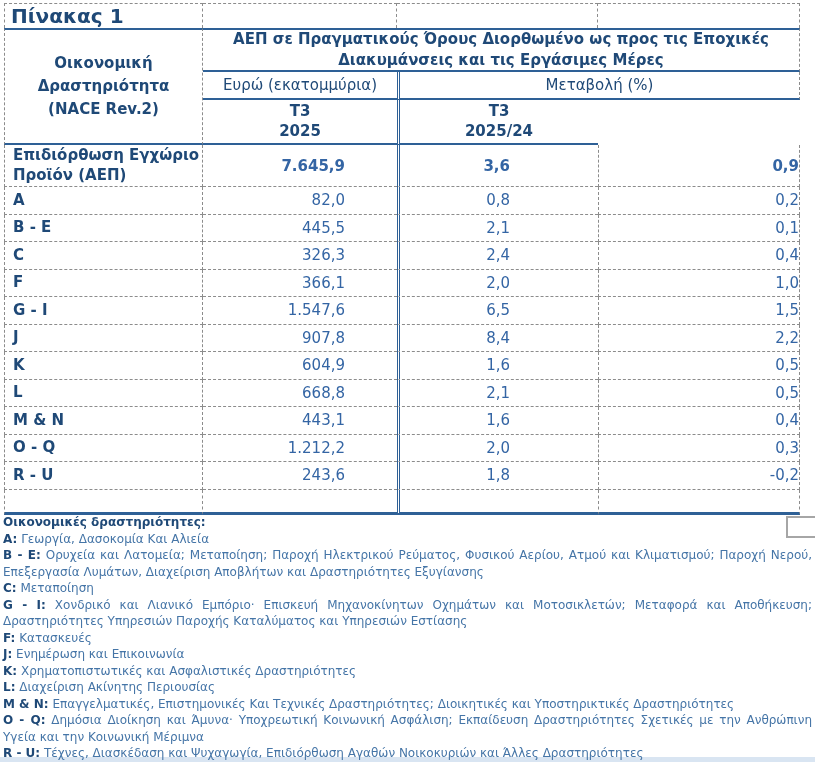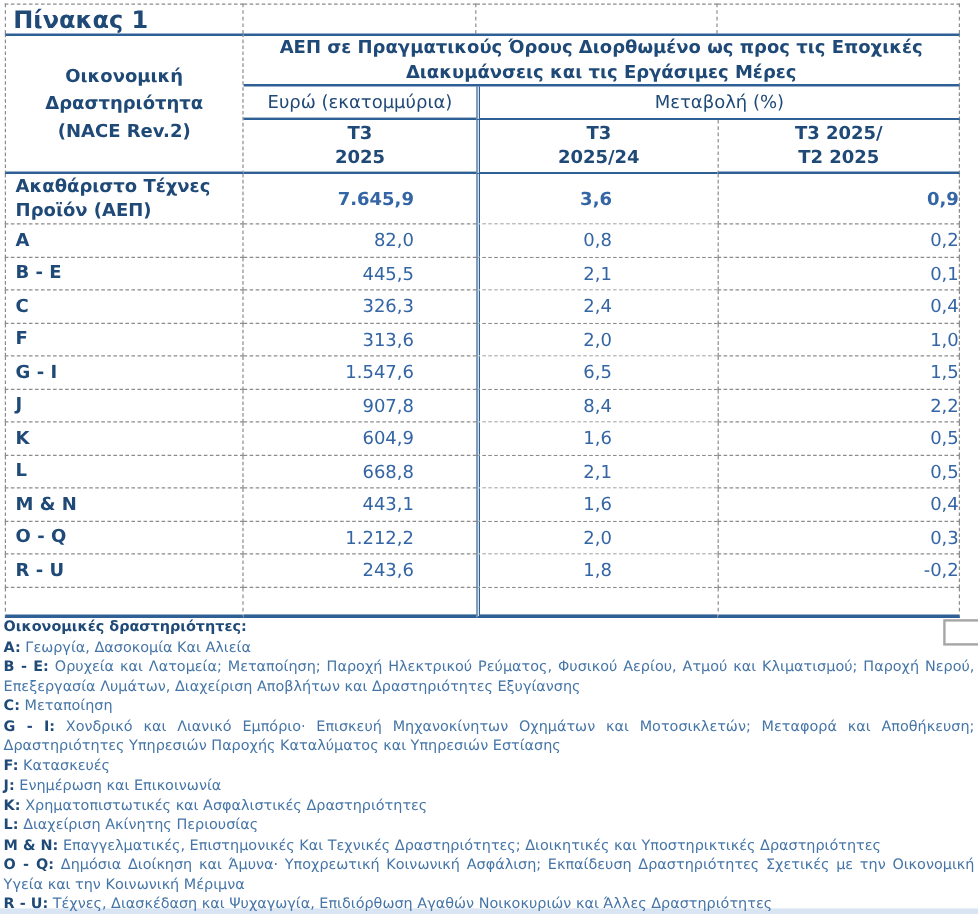--- a/index.html
+++ b/index.html
@@ -75,24 +75,22 @@
   <div class="cell a-col1h ctr col1h bt-s bb-s bl-d br-d">Οικονομική
 Δραστηριότητα
 (NACE Rev.2)</div>
   <div class="cell a-mainh ctr mainh bt-s bb-s br-d">ΑΕΠ σε Πραγματικούς Όρους Διορθωμένο ως προς τις Εποχικές Διακυμάνσεις και τις Εργάσιμες Μέρες</div>
   <div class="cell a-euro ctr unit bb-s">Ευρώ (εκατομμύρια)</div>
   <div class="cell a-chg ctr unit bb-s bl-dbl br-d">Μεταβολή (%)</div>
   <div class="cell a-h1 ctr hb bb-s">Τ3
 2025</div>
   <div class="cell a-h2 ctr hb bb-s bl-dbl">Τ3
 2025/24</div>
-  <div class="cell a-h3 ctr hb bb-s bl-d br-d">Τ3 2025/
-Τ2 2025</div>
 
-  <div class="cell lbl bold-row bl-d br-d bb-d" style="grid-row:5">Ακαθάριστο Τέχνες
+  <div class="cell lbl bold-row bl-d br-d bb-d" style="grid-row:5">Επιδιόρθωση Εγχώριο
 Προϊόν (ΑΕΠ)</div>
   <div class="cell val v1 bold-row bb-d" style="grid-row:5">7.645,9</div>
   <div class="cell val v2 bold-row bl-dbl bb-d" style="grid-row:5">3,6</div>
   <div class="cell val v3 bold-row bl-d br-d bb-d" style="grid-row:5">0,9</div>
 
   <div class="cell lbl bl-d br-d bb-d" style="grid-row:6">A</div>
   <div class="cell val v1 bb-d" style="grid-row:6">82,0</div>
   <div class="cell val v2 bl-dbl bb-d" style="grid-row:6">0,8</div>
   <div class="cell val v3 bl-d br-d bb-d" style="grid-row:6">0,2</div>
 
@@ -100,21 +98,21 @@
   <div class="cell val v1 bb-d" style="grid-row:7">445,5</div>
   <div class="cell val v2 bl-dbl bb-d" style="grid-row:7">2,1</div>
   <div class="cell val v3 bl-d br-d bb-d" style="grid-row:7">0,1</div>
 
   <div class="cell lbl bl-d br-d bb-d" style="grid-row:8">C</div>
   <div class="cell val v1 bb-d" style="grid-row:8">326,3</div>
   <div class="cell val v2 bl-dbl bb-d" style="grid-row:8">2,4</div>
   <div class="cell val v3 bl-d br-d bb-d" style="grid-row:8">0,4</div>
 
   <div class="cell lbl bl-d br-d bb-d" style="grid-row:9">F</div>
-  <div class="cell val v1 bb-d" style="grid-row:9">313,6</div>
+  <div class="cell val v1 bb-d" style="grid-row:9">366,1</div>
   <div class="cell val v2 bl-dbl bb-d" style="grid-row:9">2,0</div>
   <div class="cell val v3 bl-d br-d bb-d" style="grid-row:9">1,0</div>
 
   <div class="cell lbl bl-d br-d bb-d" style="grid-row:10">G - I</div>
   <div class="cell val v1 bb-d" style="grid-row:10">1.547,6</div>
   <div class="cell val v2 bl-dbl bb-d" style="grid-row:10">6,5</div>
   <div class="cell val v3 bl-d br-d bb-d" style="grid-row:10">1,5</div>
 
   <div class="cell lbl bl-d br-d bb-d" style="grid-row:11">J</div>
   <div class="cell val v1 bb-d" style="grid-row:11">907,8</div>
@@ -156,18 +154,18 @@
   <p class="ttl">Οικονομικές δραστηριότητες:</p>
   <p class="note"><b>A:</b> <span>Γεωργία, Δασοκομία Και Αλιεία</span></p>
   <p class="note"><b>B - E:</b> <span>Ορυχεία και Λατομεία; Μεταποίηση; Παροχή Ηλεκτρικού Ρεύματος, Φυσικού Αερίου, Ατμού και Κλιματισμού; Παροχή Νερού, Επεξεργασία Λυμάτων, Διαχείριση Αποβλήτων και Δραστηριότητες Εξυγίανσης</span></p>
   <p class="note"><b>C:</b> <span>Μεταποίηση</span></p>
   <p class="note"><b>G - I:</b> <span>Χονδρικό και Λιανικό Εμπόριο· Επισκευή Μηχανοκίνητων Οχημάτων και Μοτοσικλετών; Μεταφορά και Αποθήκευση; Δραστηριότητες Υπηρεσιών Παροχής Καταλύματος και Υπηρεσιών Εστίασης</span></p>
   <p class="note"><b>F:</b> <span>Κατασκευές</span></p>
   <p class="note"><b>J:</b> <span>Ενημέρωση και Επικοινωνία</span></p>
   <p class="note"><b>K:</b> <span>Χρηματοπιστωτικές και Ασφαλιστικές Δραστηριότητες</span></p>
   <p class="note"><b>L:</b> <span>Διαχείριση Ακίνητης Περιουσίας</span></p>
   <p class="note"><b>M &amp; N:</b> <span>Επαγγελματικές, Επιστημονικές Και Τεχνικές Δραστηριότητες; Διοικητικές και Υποστηρικτικές Δραστηριότητες</span></p>
-  <p class="note"><b>O - Q:</b> <span>Δημόσια Διοίκηση και Άμυνα· Υποχρεωτική Κοινωνική Ασφάλιση; Εκπαίδευση Δραστηριότητες Σχετικές με την Οικονομική Υγεία και την Κοινωνική Μέριμνα</span></p>
+  <p class="note"><b>O - Q:</b> <span>Δημόσια Διοίκηση και Άμυνα· Υποχρεωτική Κοινωνική Ασφάλιση; Εκπαίδευση Δραστηριότητες Σχετικές με την Ανθρώπινη Υγεία και την Κοινωνική Μέριμνα</span></p>
   <p class="note"><b>R - U:</b> <span>Τέχνες, Διασκέδαση και Ψυχαγωγία, Επιδιόρθωση Αγαθών Νοικοκυριών και Άλλες Δραστηριότητες</span></p>
 </div>
 
 <div class="band"></div>
 <div class="obj-box"></div>
 
 </body></html>

